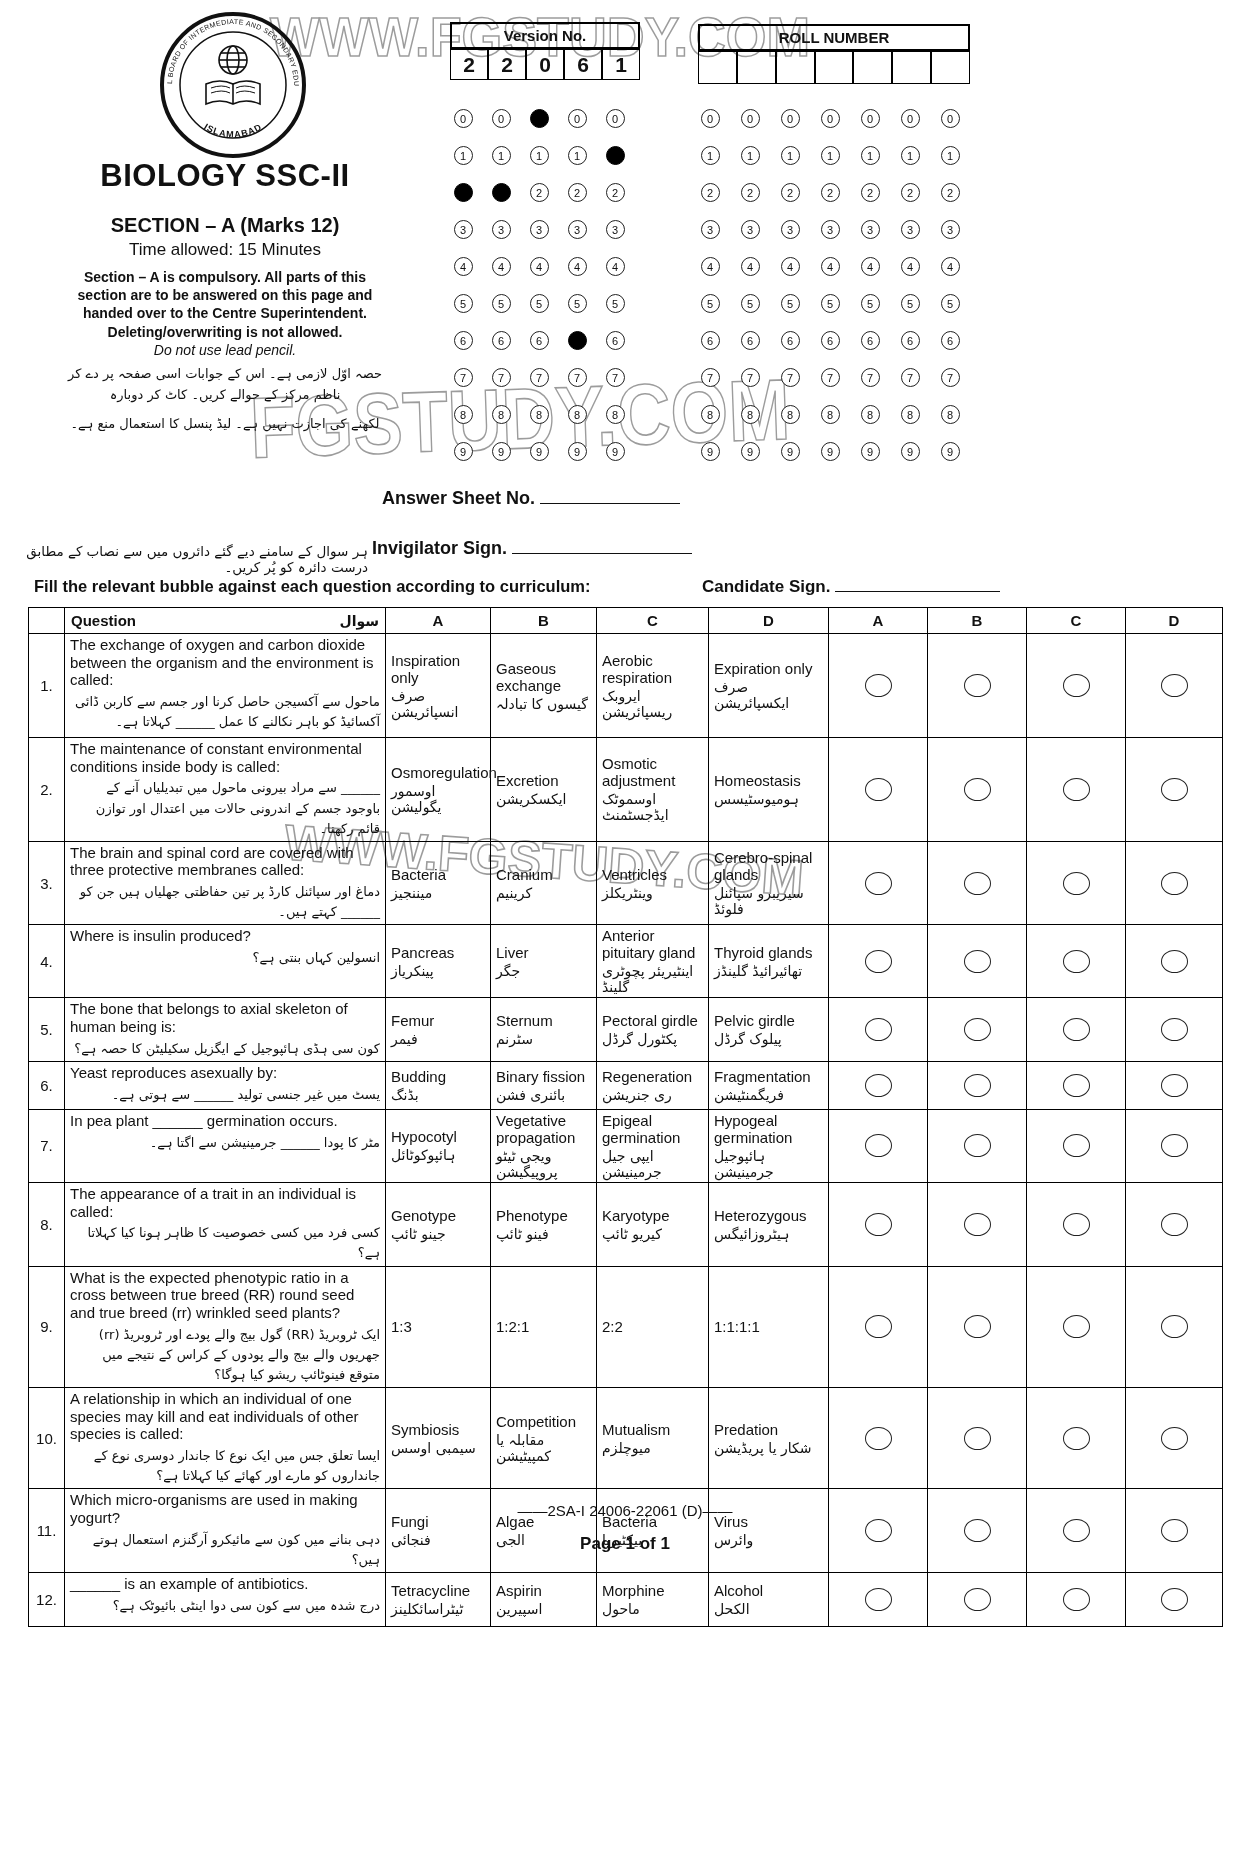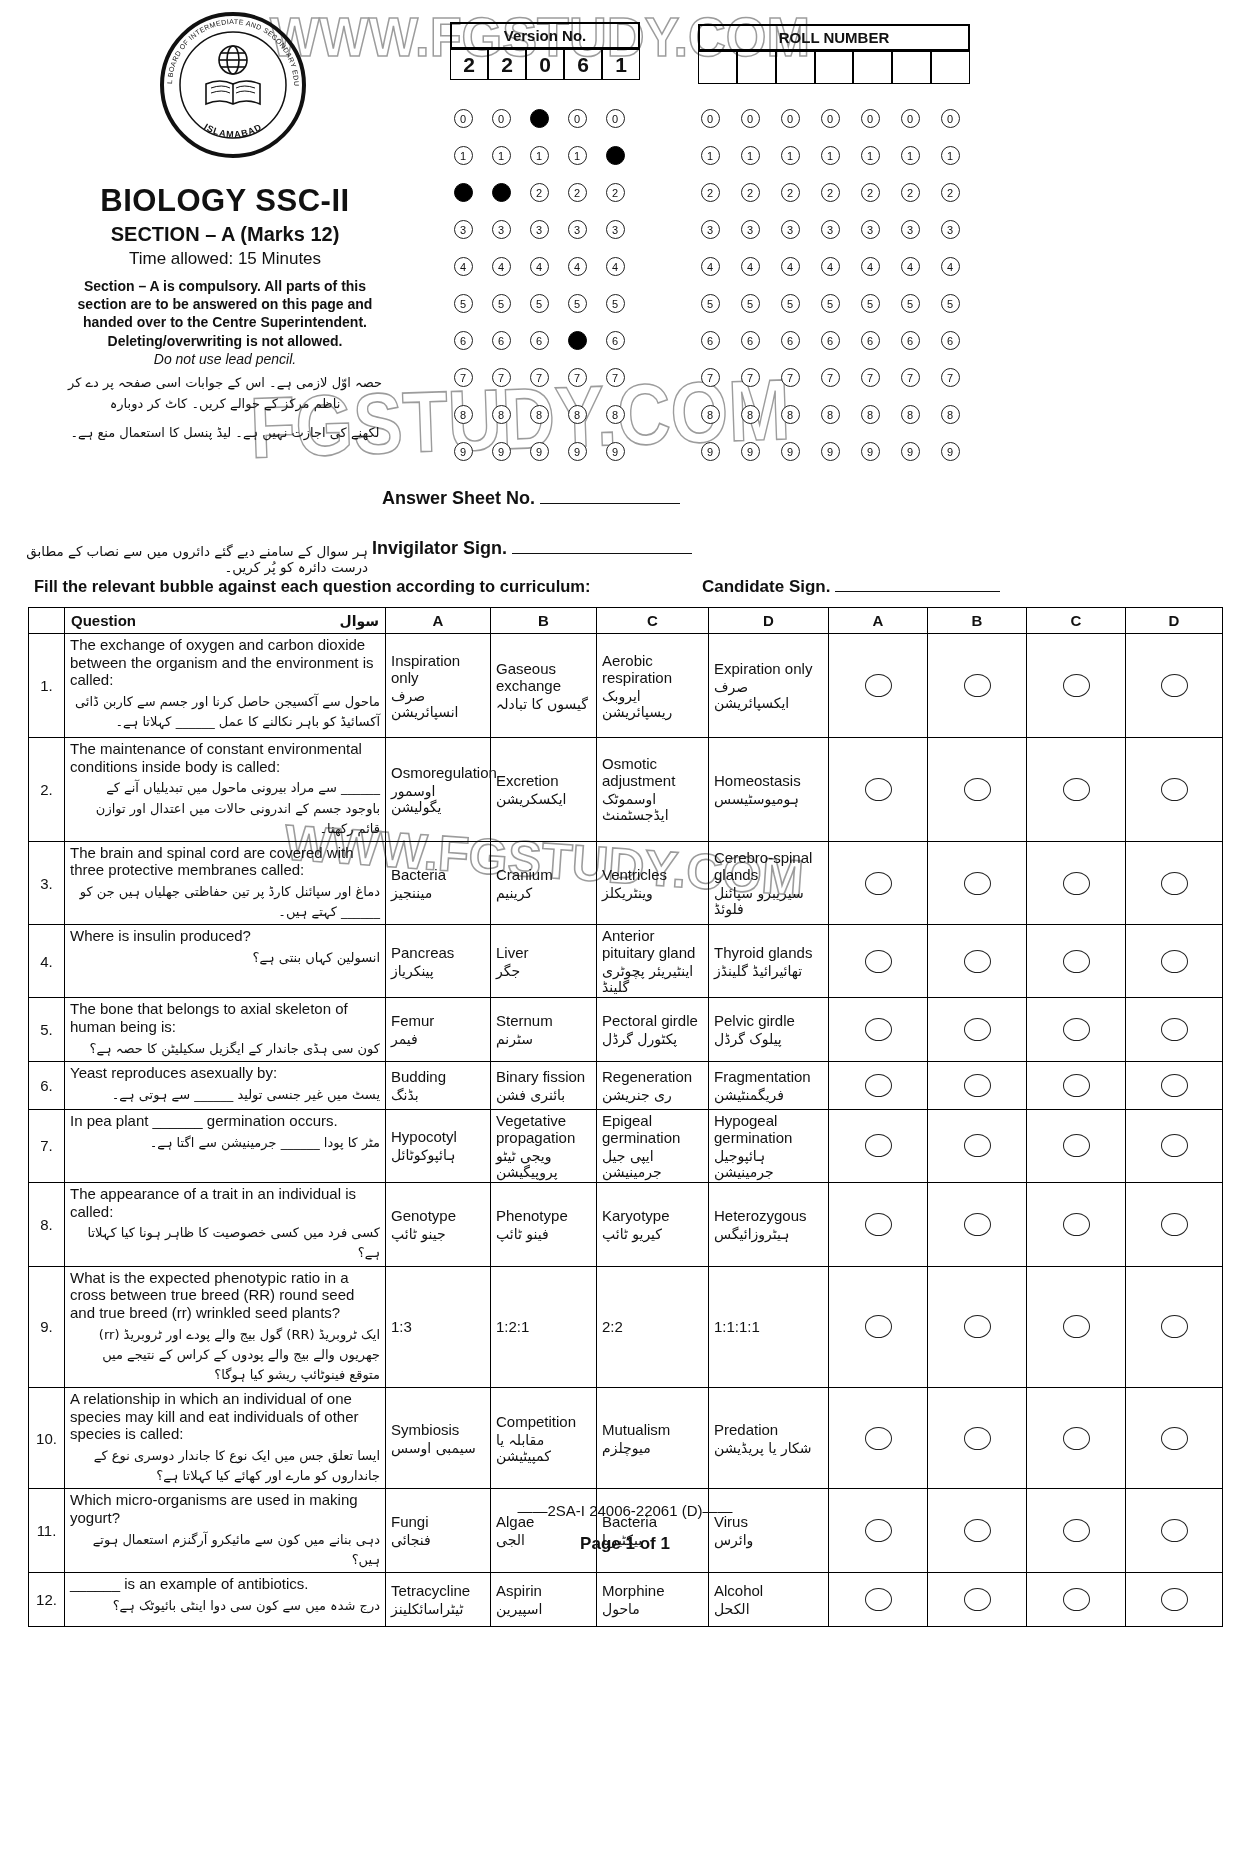--- a/index.html
+++ b/index.html
@@ -29,23 +29,23 @@
   .roll-box .cells div { height:33px; }
 
   
   .bgrid { position:absolute; display:grid; justify-items:center; align-items:center; }
   #version-grid { left:444px; top:100px; grid-template-columns:repeat(5,38px); grid-auto-rows:37px; }
   #roll-grid { left:690px; top:100px; grid-template-columns:repeat(7,40px); grid-auto-rows:37px; }
   .bubble { width:19px; height:19px; border:1.4px solid #222; border-radius:50%; font-size:11px; display:flex; align-items:center; justify-content:center; background:#fff; }
   .bubble.filled { background:#000; border-color:#000; color:transparent; }
 
   
-  .head-block { left:58px; top:183px; width:334px; text-align:center; }
+  .head-block { left:58px; top:158px; width:334px; text-align:center; }
   .title { font-size:31px; font-weight:bold; letter-spacing:.5px; }
-  .section { font-size:20px; font-weight:bold; margin-top:4px; }
+  .section { font-size:20px; font-weight:bold; margin-top:20px; }
   .time { font-size:17px; margin-top:3px; }
   .note-en { font-size:14px; font-weight:bold; margin-top:8px; line-height:1.3; }
   .note-pencil { font-size:14px; font-style:italic; margin-top:1px; }
   .ur { direction:rtl; font-family:"DejaVu Sans",sans-serif; }
   .note-ur { font-size:13px; margin-top:6px; line-height:1.6; }
 
   
   .blank { display:inline-block; border-bottom:1.6px solid #111; height:14px; vertical-align:baseline; }
   .ans-sheet { left:382px; top:488px; font-size:18px; font-weight:bold; }
   .invig-ur { left:26px; top:543px; width:342px; font-size:13.5px; text-align:right; }
@@ -465,21 +465,21 @@
             <div class="ansbubble"></div>
           </td>
           <td class="bub">
             <div class="ansbubble"></div>
           </td>
         </tr>
         <tr>
           <td class="num">5.</td>
           <td class="qcell">
             <div class="q-en">The bone that belongs to axial skeleton of human being is:</div>
-            <div class="q-ur ur">کون سی ہڈی جاندار کے ایگزیل سکیلیٹن کا حصہ ہے؟</div>
+            <div class="q-ur ur">کون سی ہڈی ہائپوجیل کے ایگزیل سکیلیٹن کا حصہ ہے؟</div>
           </td>
           <td class="opt">
             <div class="opt-en">Femur</div>
             <div class="opt-ur ur">فیمر</div>
           </td>
           <td class="opt">
             <div class="opt-en">Sternum</div>
             <div class="opt-ur ur">سٹرنم</div>
           </td>
           <td class="opt">

